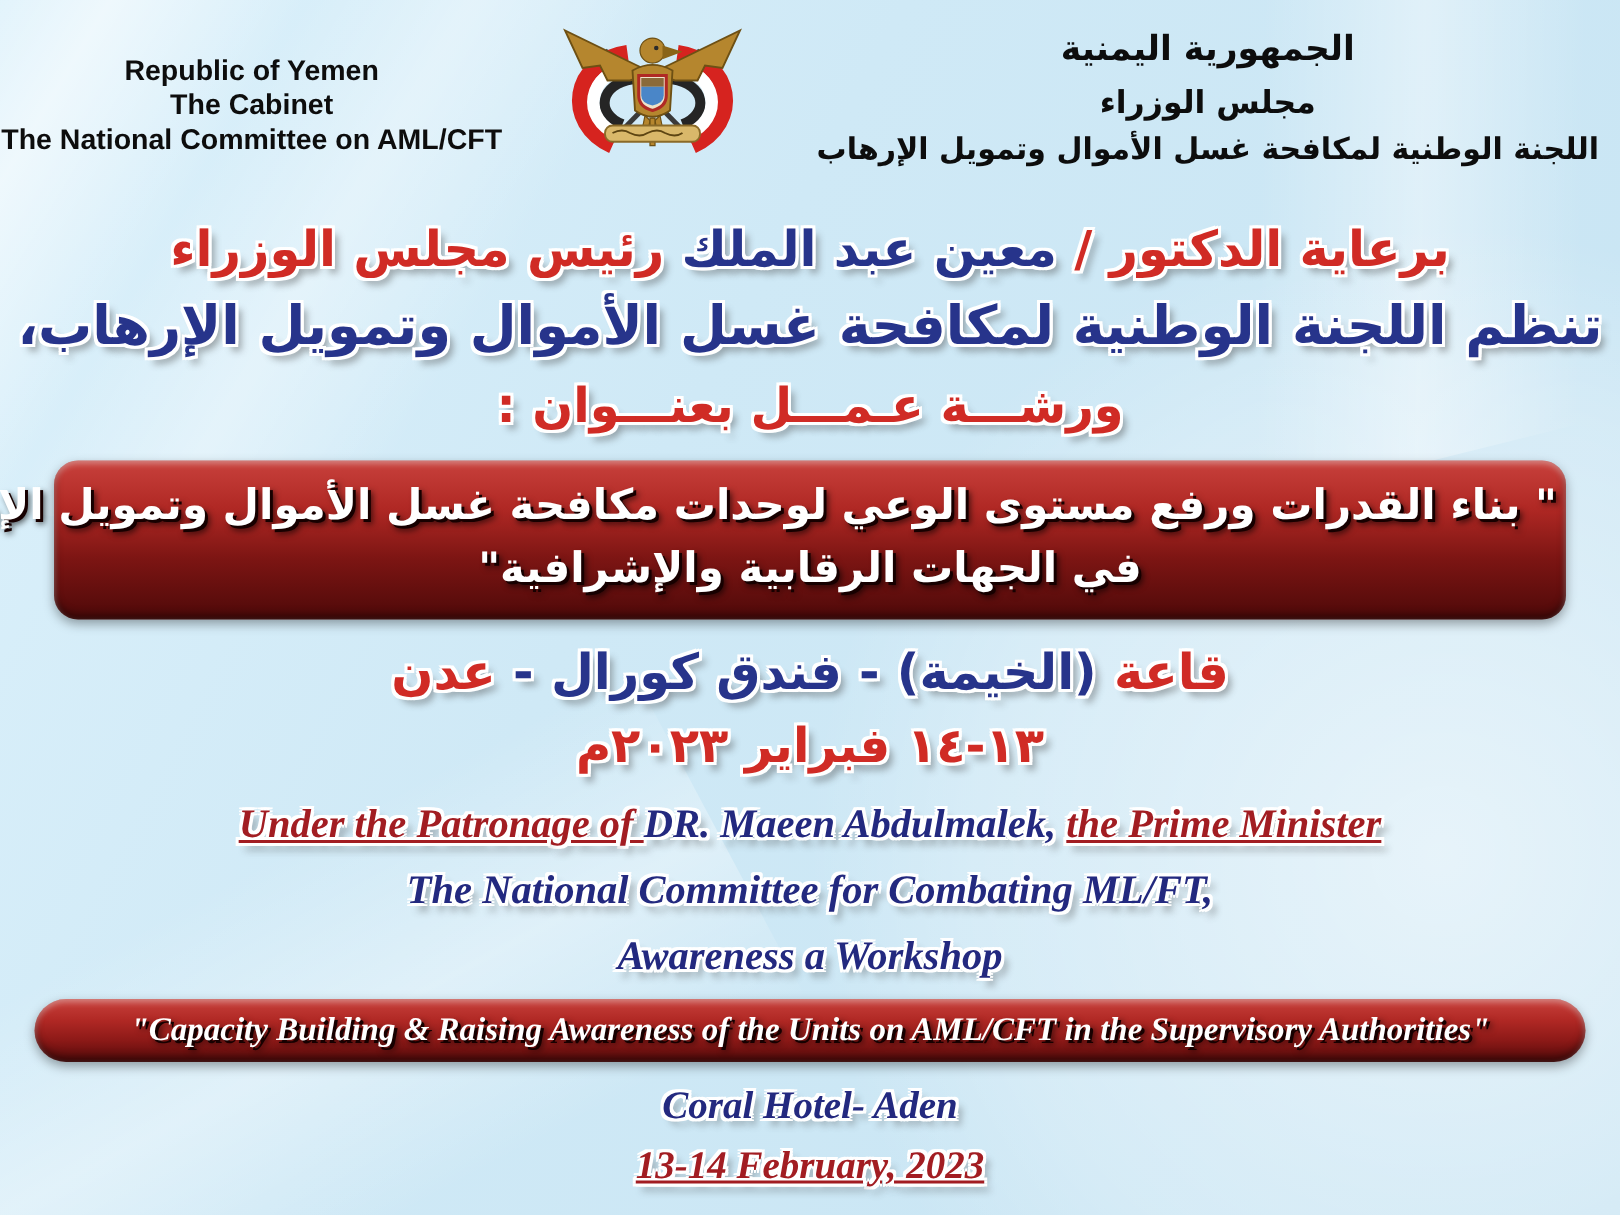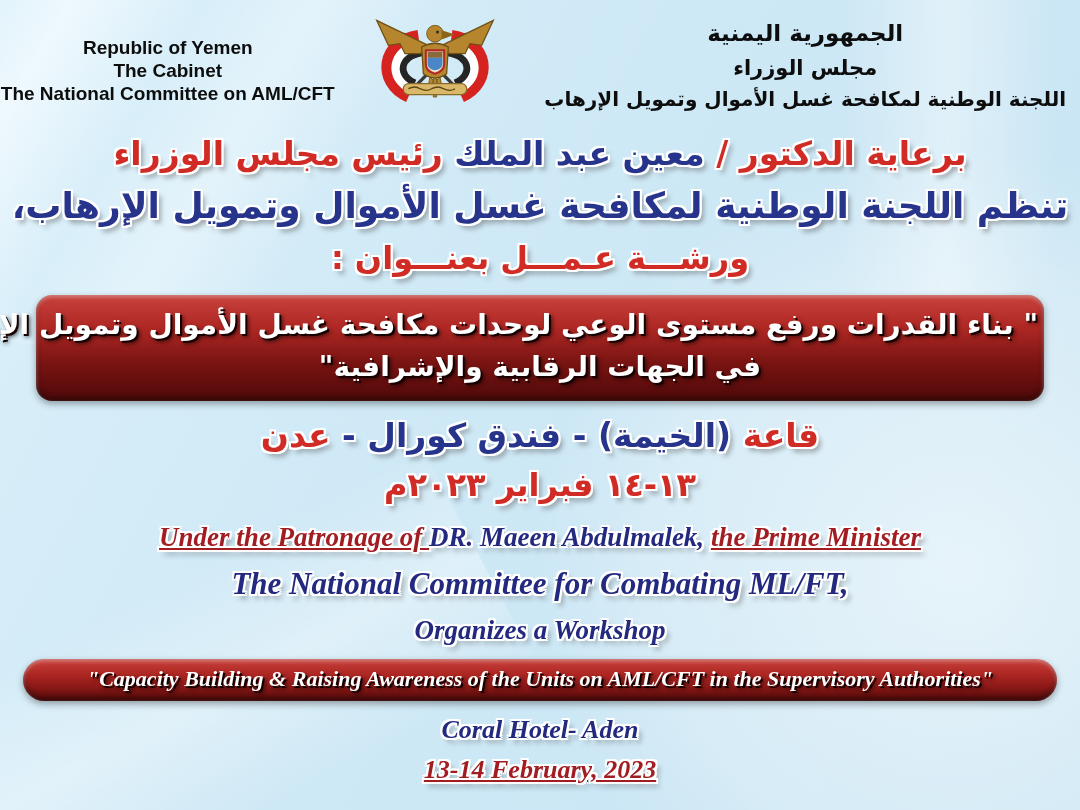--- a/index.html
+++ b/index.html
@@ -27,21 +27,21 @@
   .hdr-center { width:240px; text-align:center; }
   .bismillah { font-size:24px; color:#141414; font-weight:bold; direction:rtl; white-space:nowrap; line-height:1.3; }
   .emblem-wrap { margin-top:2px; }
   .hdr-right { flex:1; text-align:center; direction:rtl; padding:6px 14px 0 10px;
     font-weight:bold; color:#0d0d0d; line-height:1.55; }
   .hdr-right .r1 { font-size:23px; }
   .hdr-right .r2 { font-size:21px; }
   .hdr-right .r3 { font-size:20px; white-space:nowrap; }
 
   
-  .main { position:absolute; top:130px; left:0; right:0; text-align:center; }
+  .main { position:absolute; top:142px; left:0; right:0; text-align:center; }
   .ar { direction:rtl; font-weight:bold; white-space:nowrap; line-height:1.32; }
   .en { font-family:"Liberation Serif", serif; font-style:italic; font-weight:bold; white-space:nowrap; line-height:1.2; }
   .red-ar { color:#d02b25; }
   .blue-ar { color:#27348b; }
   .red-en { color:#a21d22;text-decoration:underline; }
   .blue-en { color:#23297f; }
   .ow { text-shadow:
     -2px -2px 0 #fff, 0 -2px 0 #fff, 2px -2px 0 #fff,
     -2px 0 0 #fff, 2px 0 0 #fff,
     -2px 2px 0 #fff, 0 2px 0 #fff, 2px 2px 0 #fff,
@@ -52,21 +52,21 @@
   .banner-ar {
     width:1008px; margin:16px auto 0; padding:9px 6px 13px; border-radius:16px;
     background:linear-gradient(180deg,#c8413c 0%, #b02824 30%, #7c1513 62%, #4e0909 100%);
     box-shadow: inset 0 2px 4px rgba(255,255,255,.4), inset 0 -3px 6px rgba(0,0,0,.45), 0 3px 7px rgba(0,0,0,.35);
   }
   .banner-ar .bl { direction:rtl; font-weight:bold; font-size:28px; line-height:1.5; color:#fff; white-space:nowrap;
     text-shadow:2px 2px 0 #170000, 3px 3px 4px rgba(0,0,0,.65); }
   .l-venue { font-size:33px; margin-top:13px; }
   .l-date-ar { font-size:32px; margin-top:6px; }
   .l-en1 { font-size:27px; margin-top:15px; }
-  .l-en2 { font-size:31px; margin-top:12px; }
+  .l-en2 { font-size:27px; margin-top:12px; }
   .l-en3 { font-size:27px; margin-top:11px; }
   .banner-en {
     width:1034px; margin:13px auto 0; padding:7px 8px 9px; border-radius:26px;
     background:linear-gradient(180deg,#c8413c 0%, #b02824 34%, #8c1917 66%, #530a0a 100%);
     box-shadow: inset 0 2px 4px rgba(255,255,255,.4), inset 0 -3px 6px rgba(0,0,0,.45), 0 3px 7px rgba(0,0,0,.35);
   }
   .banner-en .bl { font-family:"Liberation Serif", serif; font-style:italic; font-weight:bold; font-size:22px;
     color:#fff; white-space:nowrap; text-shadow:2px 2px 0 #170000, 3px 3px 4px rgba(0,0,0,.65); }
   .l-hotel { font-size:26px; margin-top:13px; }
   .l-date-en { font-size:26px; margin-top:9px; }
@@ -148,21 +148,21 @@
     <div class="ar ow l-date-ar red-ar">١٣-١٤ فبراير ٢٠٢٣م</div>
 
     <div class="en ow l-en1">
       <span class="red-en">Under the Patronage of </span>
       <span class="blue-en">DR. Maeen Abdulmalek,</span>
       <span class="red-en"> the Prime Minister</span>
     </div>
 
     <div class="en ow l-en2 blue-en">The National Committee for Combating ML/FT,</div>
 
-    <div class="en ow l-en3 blue-en">Organizes a Workshop</div>
+    <div class="en ow l-en3 blue-en">Awareness a Workshop</div>
 
     <div class="banner-en">
       <div class="bl">"Capacity Building &amp; Raising Awareness of the Units on AML/CFT in the Supervisory Authorities"</div>
     </div>
 
     <div class="en ow l-hotel blue-en">Coral Hotel- Aden</div>
 
     <div class="en ow l-date-en red-en">13-14 February, 2023</div>
 
   </div>

